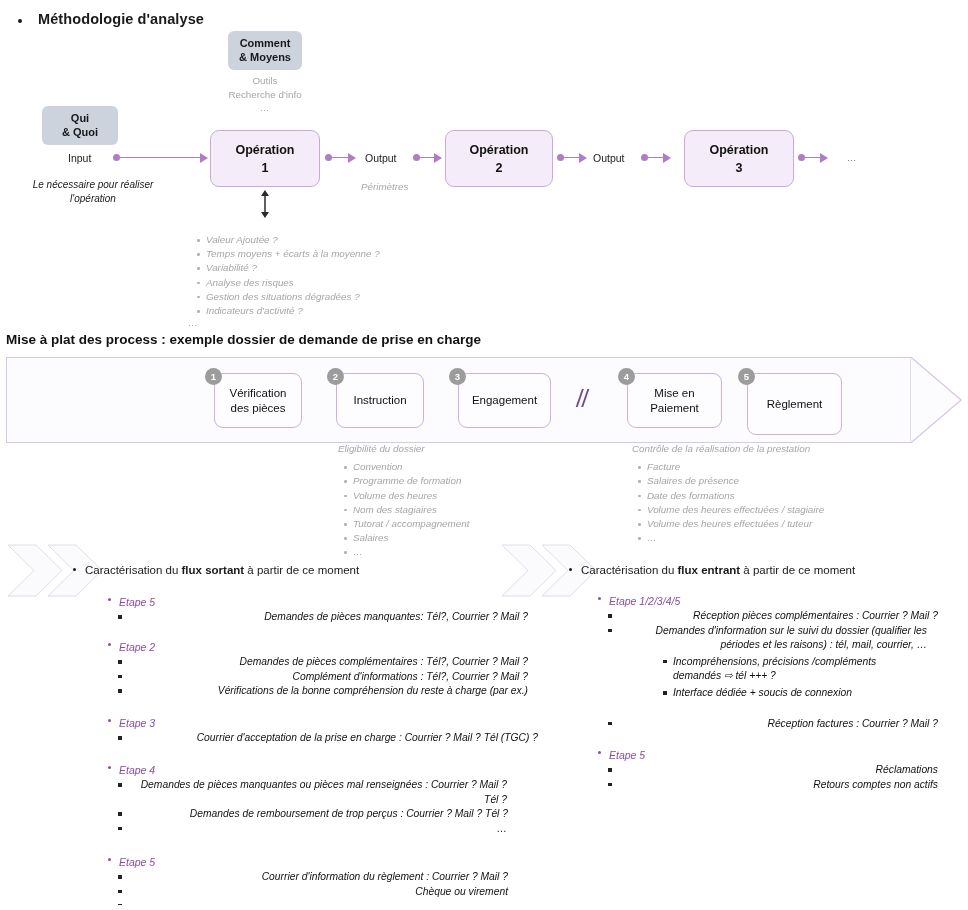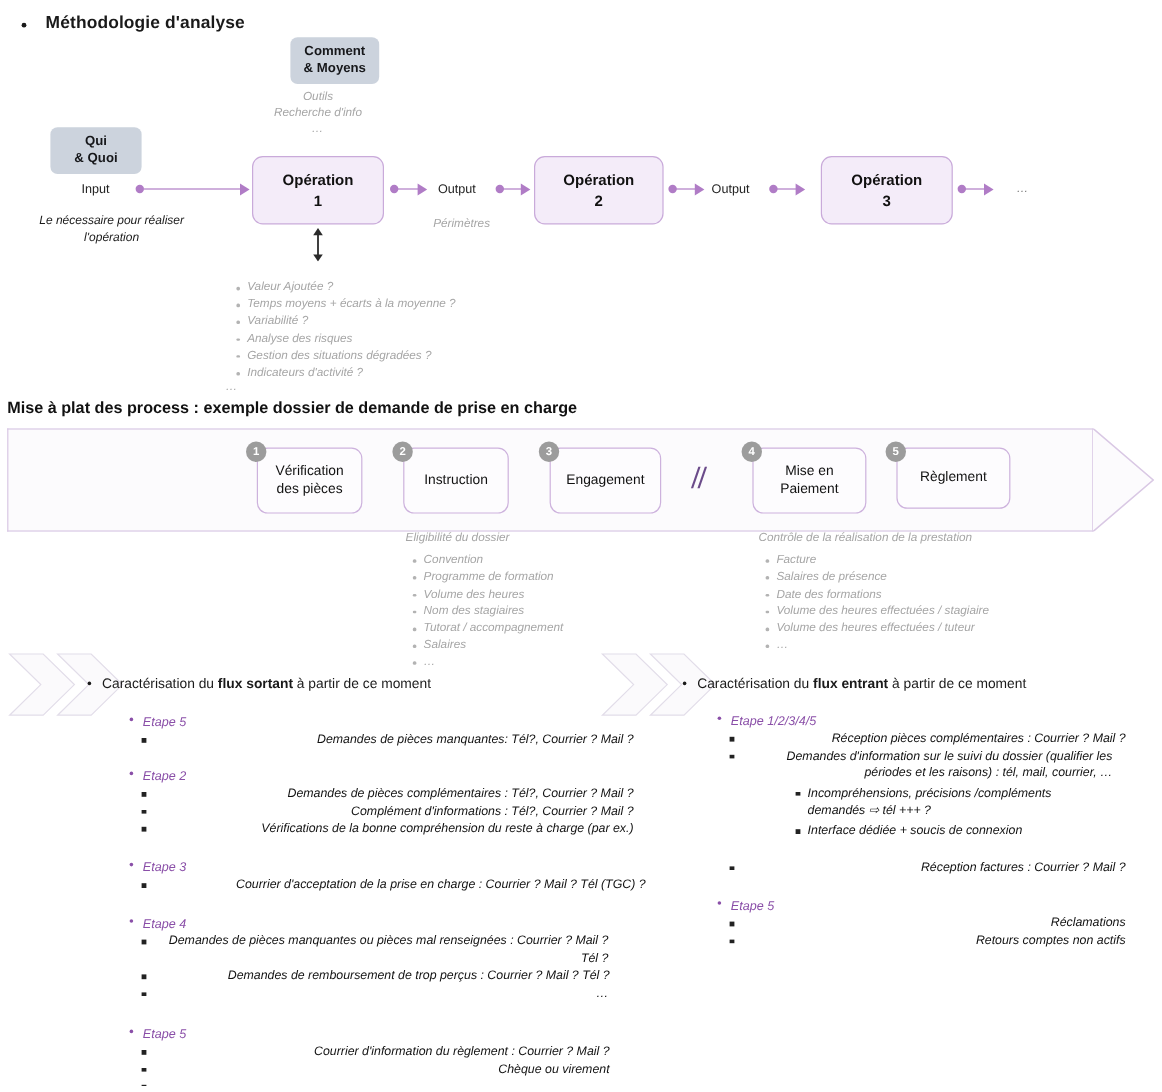--- a/index.html
+++ b/index.html
@@ -60,21 +60,20 @@
     line-height: 18px;
     display: flex;
     align-items: center;
     justify-content: center;
   }
   .opbox span { display: block; }
 
   .lbl-sm { font-size: 10.5px; color: #222; }
   .gray-it {
     font-size: 9.8px;
-    font-style: italic;
     color: #a6a6a6;
     line-height: 13.6px;
     text-align: center;
   }
   .gray-it-hdr {
     font-size: 9.8px;
     font-style: italic;
     color: #a6a6a6;
   }
   .dark-it {
@@ -251,21 +250,21 @@
 </head>
 <body>
 
 <div id="page">
 
   <div class="abs" style="left:0;top:8px;width:500px;height:24px;">
     <span class="sec-bullet"></span>
     <div class="sec-title abs" style="left:38px;top:3px;">Méthodologie d'analyse</div>
   </div>
 
-  <div class="chip abs" style="left:242px;top:31px;width:74px;">
+  <div class="chip abs" style="left:228px;top:31px;width:74px;">
     <div>Comment</div>
     <div>&amp; Moyens</div>
   </div>
   <div class="abs" style="left:185px;top:74px;width:160px;text-align:center;">
     <div class="gray-it">Outils</div>
     <div class="gray-it">Recherche d'info</div>
     <div class="gray-it" style="letter-spacing:1px;">…</div>
   </div>
 
   <div class="chip abs" style="left:42px;top:106px;width:76px;">
@@ -380,21 +379,21 @@
 
   <div class="badge" style="left:618px;top:368px;">4</div>
   <div class="stepbox" style="left:627px;top:373px;width:95px;height:55px;">
     <div>
       <div>Mise en</div>
       <div>Paiement</div>
     </div>
   </div>
 
   <div class="badge" style="left:738px;top:368px;">5</div>
-  <div class="stepbox" style="left:747px;top:373px;width:95px;height:51px;">
+  <div class="stepbox" style="left:747px;top:373px;width:95px;height:62px;">
     <div>
       <div>Règlement</div>
     </div>
   </div>
 
   <div class="abs" style="left:338px;top:442px;">
     <div class="gray-it-hdr" style="line-height:14.2px;">Eligibilité du dossier</div>
     <ul class="glist">
       <li>Convention</li>
       <li>Programme de formation</li>

